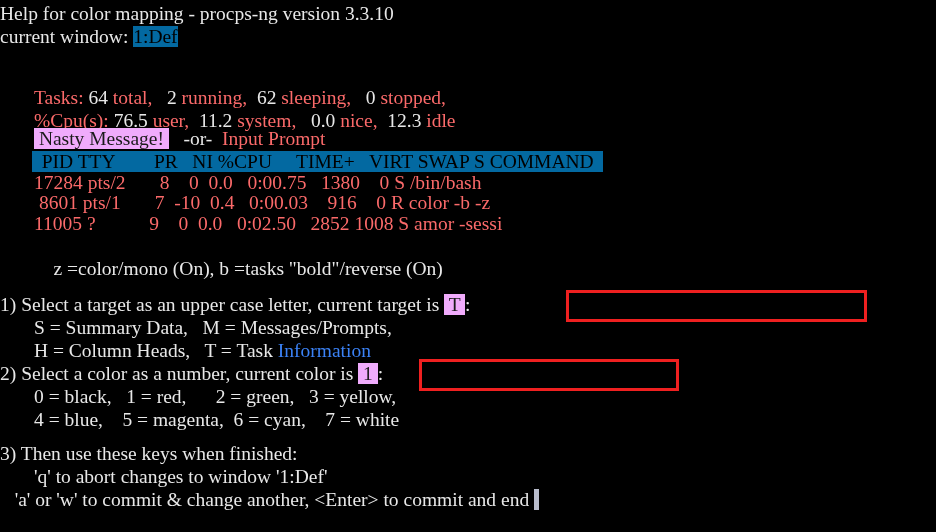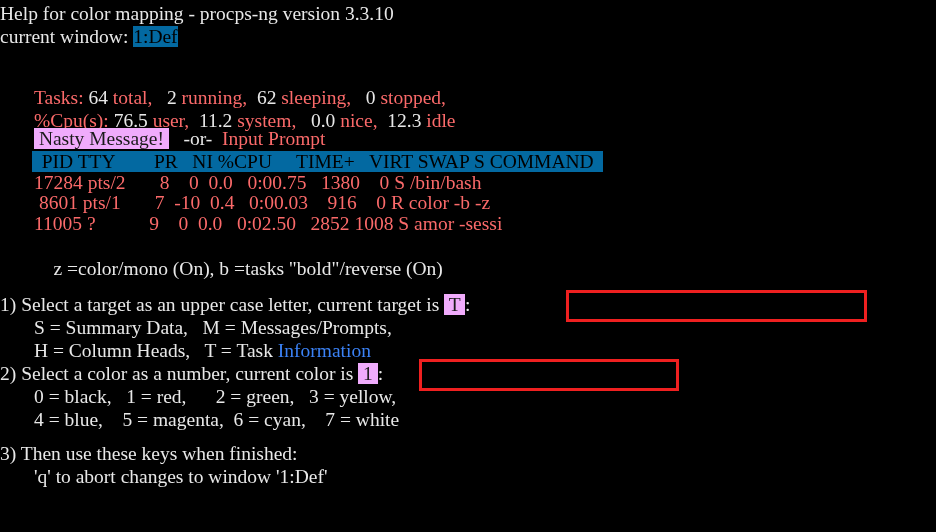--- a/index.html
+++ b/index.html
@@ -81,14 +81,15 @@
 
   <div class="row" style="top:362px;left:0px;"><span class="c-white">2)</span><span class="c-white"> Select a color as a number,</span><span class="c-white"> </span><span class="c-white">current color is </span><span class="bg-salmon c-darkred"> 1 </span><span class="c-white">:</span></div>
   <div class="box" style="left:419px;top:359px;width:260px;height:32px;"></div>
 
   <div class="row" style="top:385px;left:34px;"><span class="c-white">0 = black,   1 = red,      2 = green,   3 = yellow,</span></div>
   <div class="row" style="top:408px;left:34px;"><span class="c-white">4 = blue,    5 = magenta,  6 = cyan,    7 = white</span></div>
 
   <div class="row" style="top:442px;left:0px;"><span class="c-white">3)</span><span class="c-white"> Then use these keys when finished:</span></div>
 
   <div class="row" style="top:465px;left:34px;"><span class="c-white">'q' to abort changes to window '1:Def'</span></div>
+  <div class="row" style="top:488px;left:0px;"><span class="c-white">   </span><span class="c-white">'a' or 'w' to commit &amp; change another, &lt;Enter&gt; to commit and end </span><span class="bg-cursor">&nbsp;</span></div>
 
 </div>
 
 </body></html>

